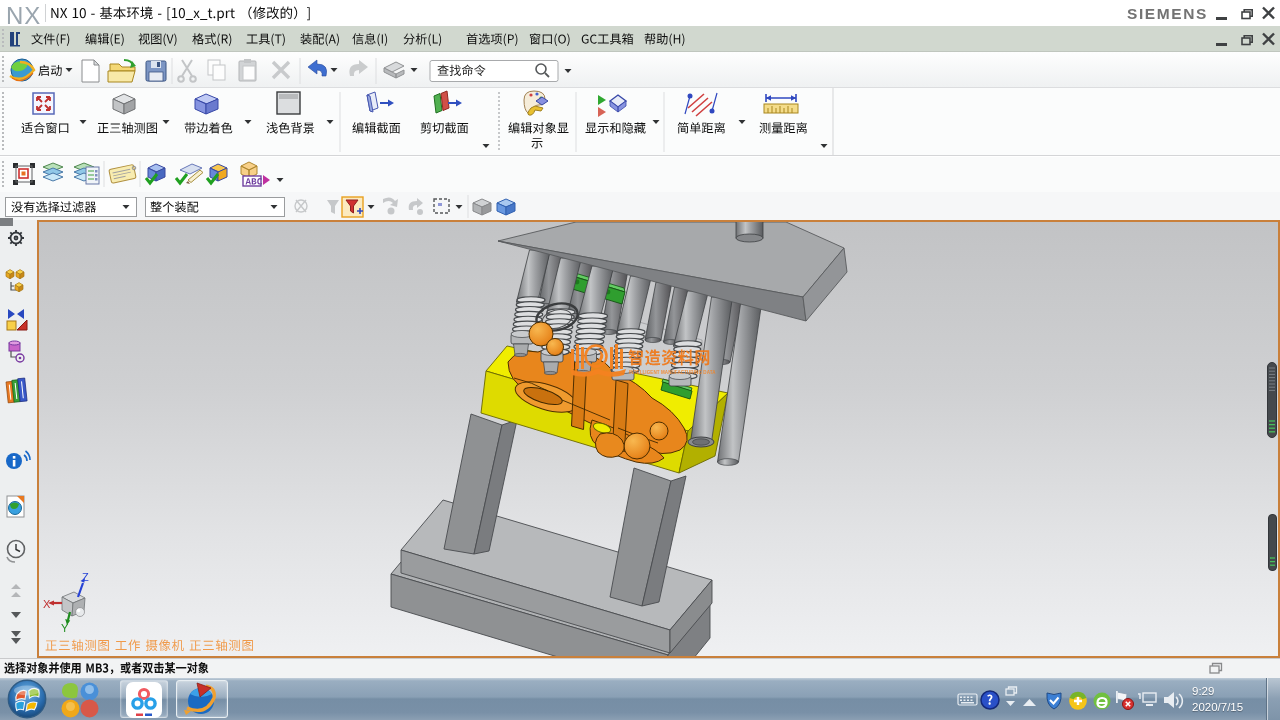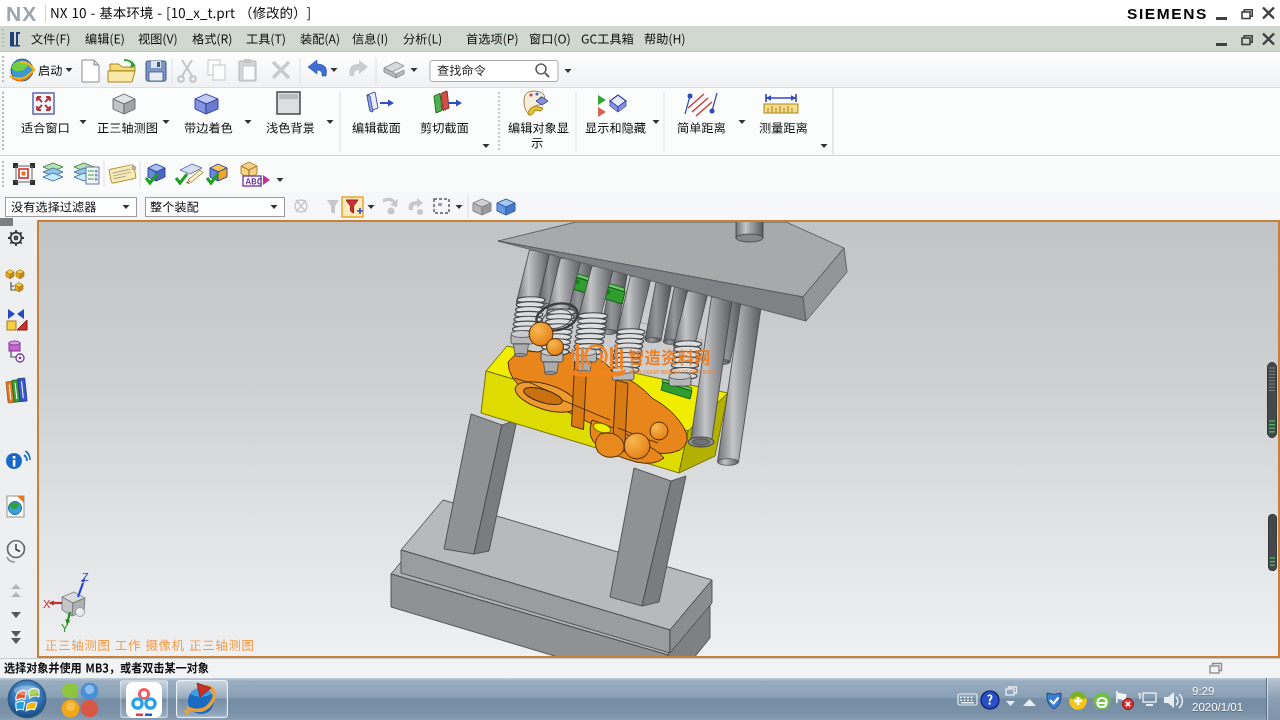--- a/index.html
+++ b/index.html
@@ -25,32 +25,32 @@
 <div id="menubar" class="abs"></div>
 <div id="toolbar1" class="abs"></div>
 <div id="ribbon" class="abs"></div>
 <div id="toolbar2" class="abs"></div>
 <div id="selbar" class="abs"></div>
 <div id="resbar" class="abs"></div>
 <div id="viewport" class="abs"></div>
 <div id="statusbar" class="abs"></div>
 <div id="taskbar" class="abs"></div>
 <div class="abs" style="left:45px;top:4px;width:1px;height:18px;background:#d0d2d4"></div>
-<div class="abs" style="left:6px;top:2px;color:#9aa5ae;font-weight:bold;font-size:21px;letter-spacing:1px">NX</div>
-<div class="abs" style="left:1127px;top:5px;color:#000000;font-weight:bold;font-size:15.5px;letter-spacing:1.6px">SIEMENS</div>
+<div class="abs" style="left:6px;top:2px;color:#9aa5ae;font-weight:normal;font-size:24px;letter-spacing:1px">NX</div>
+<div class="abs" style="left:1127px;top:5px;color:#737373;font-weight:bold;font-size:15.5px;letter-spacing:1.6px">SIEMENS</div>
 <div class="ddown" style="left:5px;top:197px;width:132px"></div>
 <div class="ddown" style="left:145px;top:197px;width:140px"></div>
 <div id="sldr1" class="abs"></div>
 <div id="sldr2" class="abs"></div>
 <div class="tbtn" style="left:176px;top:680px;width:52px;height:38px;border-color:#e8eef2"></div>
 <div class="tbtn" style="left:120px;top:680px;width:48px;height:38px;border-color:rgba(255,255,255,.35)"></div>
 <div id="taskbar2" class="abs"></div>
 <div id="showdesk" class="abs"></div>
 <div class="clock abs" style="left:1192px;top:685px">9:29</div>
-<div class="clock abs" style="left:1192px;top:701px">2020/1/01</div>
+<div class="clock abs" style="left:1192px;top:701px">2020/7/15</div>
 
 <svg class="abs" style="left:0;top:0;z-index:10" width="1280" height="720" viewBox="0 0 1280 720">
 <rect x="1216" y="17" width="11" height="3" fill="#3f4143"></rect>
 <g fill="none" stroke="#3f4143" stroke-width="1.6">
       <rect x="1242" y="12" width="8" height="6.5"></rect>
       <path d="M1244.2 12 v-2.2 h8 v6.5 h-2.2"></path>
     </g>
 <path stroke="#3f4143" stroke-width="2.4" d="M1263 7.5 L1274 18.5 M1274 7.5 L1263 18.5"></path>
 <rect x="1216" y="43" width="11" height="3" fill="#3f4143"></rect>
 <g fill="none" stroke="#3f4143" stroke-width="1.6">

